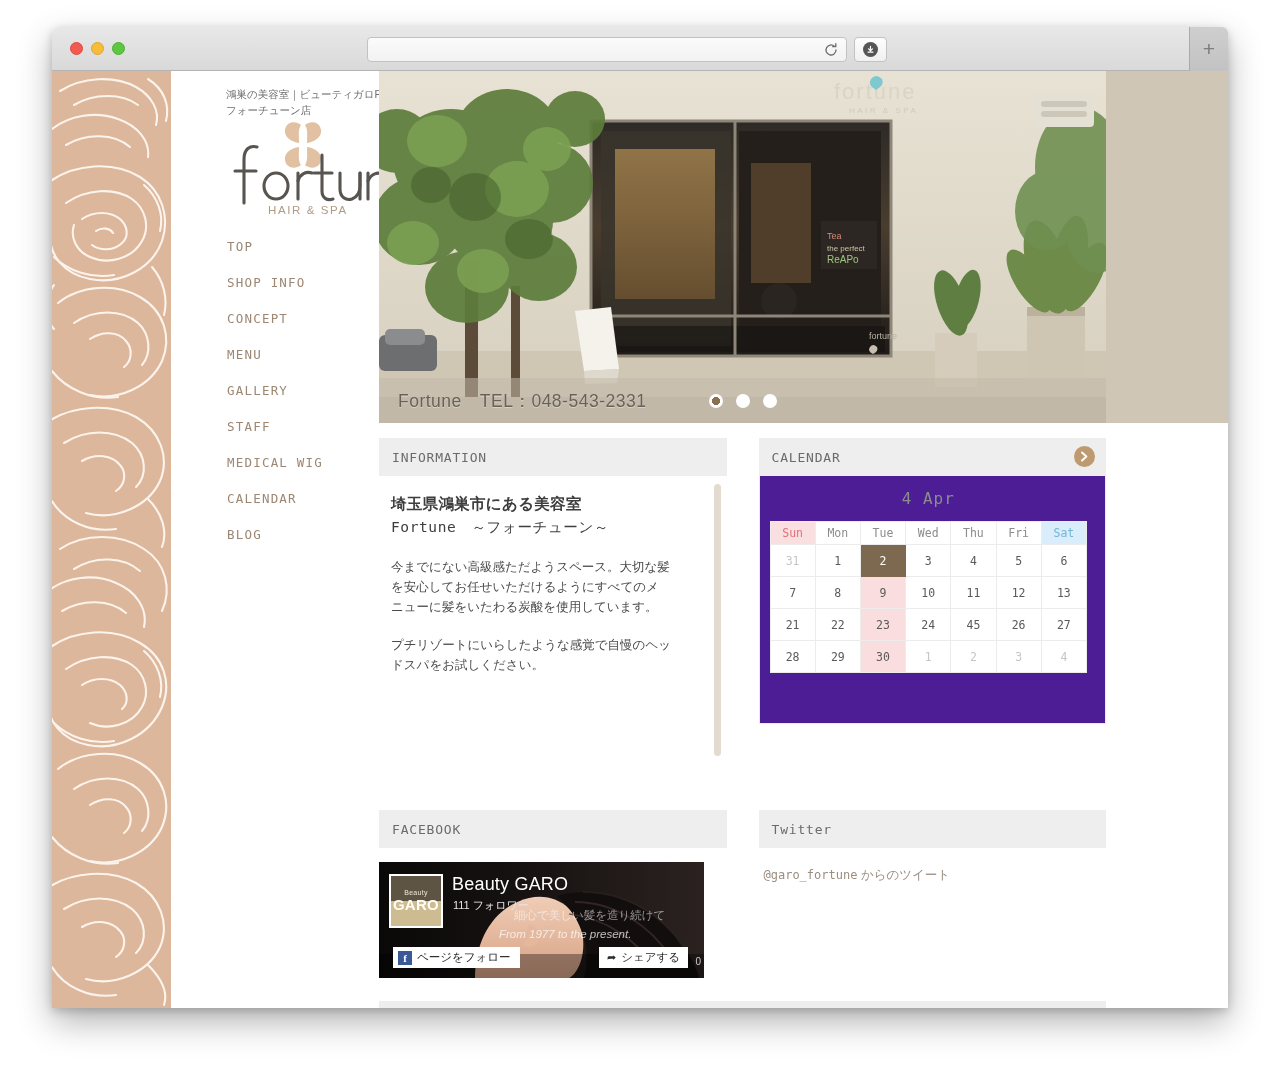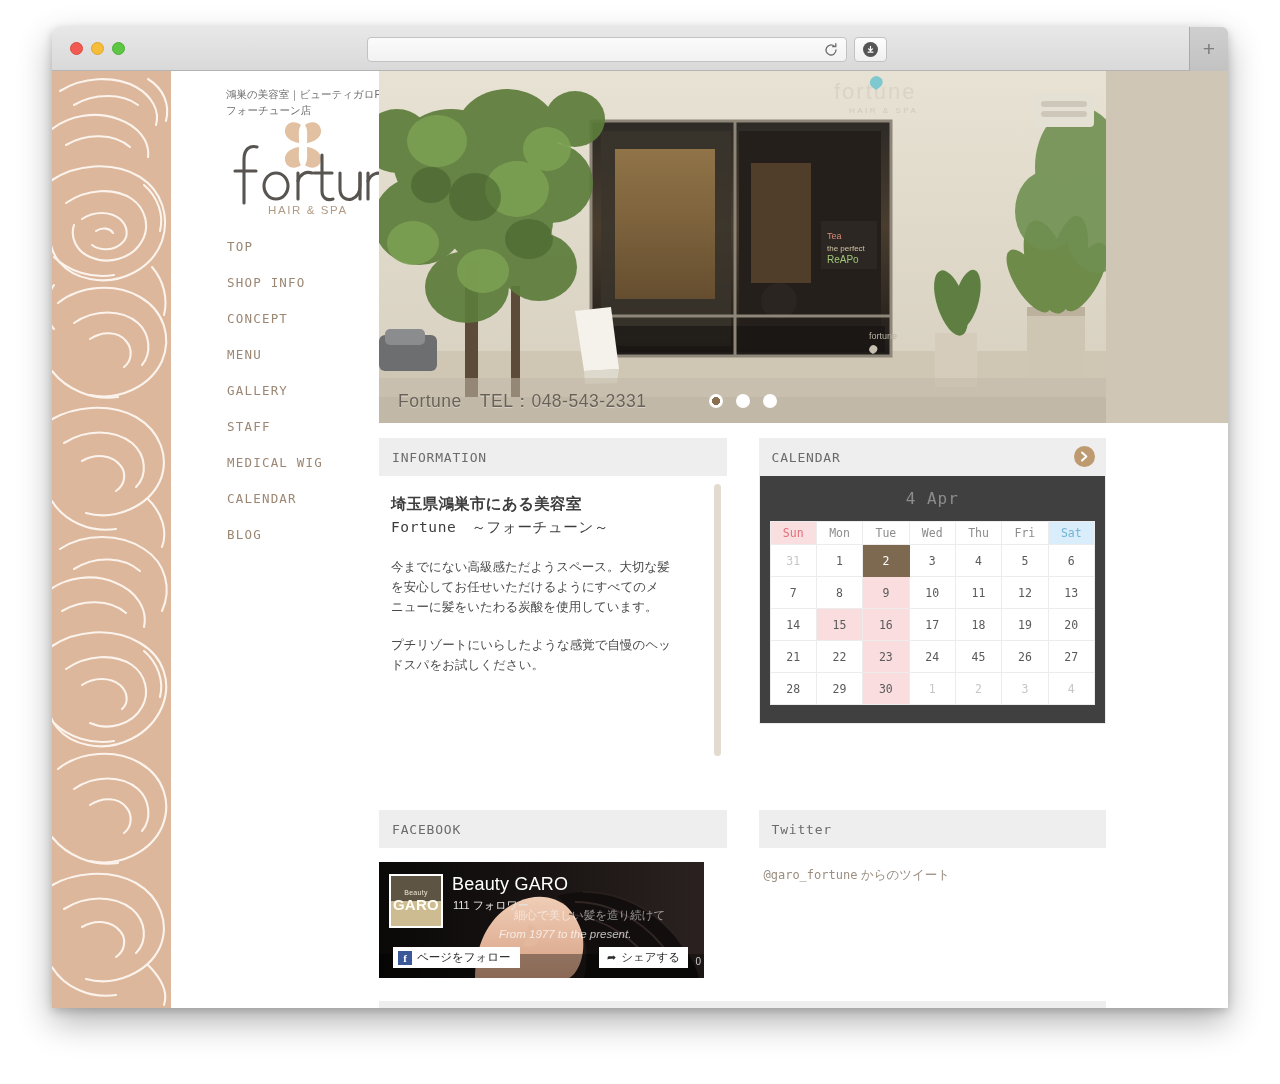--- a/index.html
+++ b/index.html
@@ -294,22 +294,22 @@
     width: 7px;
     height: 272px;
     border-radius: 4px;
     background: #e4dbd0;
   }
 
   
   .cal-body {
     border: 1px solid #ebebeb;
     border-top: none;
-    padding: 13px 10px 12px 10px;
-    background: #404040;
+    padding: 13px 18px 12px 10px;
+    background: #4c1d95;
     height: 248px;
   }
   .cal-month {
     text-align: center;
     font-family: "DejaVu Sans Mono", monospace;
     font-size: 16px;
     color: #8c8c8c;
     letter-spacing: 1px;
     margin-bottom: 13px;
   }
@@ -770,29 +770,20 @@
                   <tr>
                     <td>7</td>
                     <td>8</td>
                     <td class="pink">9</td>
                     <td>10</td>
                     <td>11</td>
                     <td>12</td>
                     <td>13</td>
                   </tr>
                   <tr>
-                    <td>14</td>
-                    <td class="pink">15</td>
-                    <td class="pink">16</td>
-                    <td>17</td>
-                    <td>18</td>
-                    <td>19</td>
-                    <td>20</td>
-                  </tr>
-                  <tr>
                     <td>21</td>
                     <td>22</td>
                     <td class="pink">23</td>
                     <td>24</td>
                     <td>45</td>
                     <td>26</td>
                     <td>27</td>
                   </tr>
                   <tr>
                     <td>28</td>

